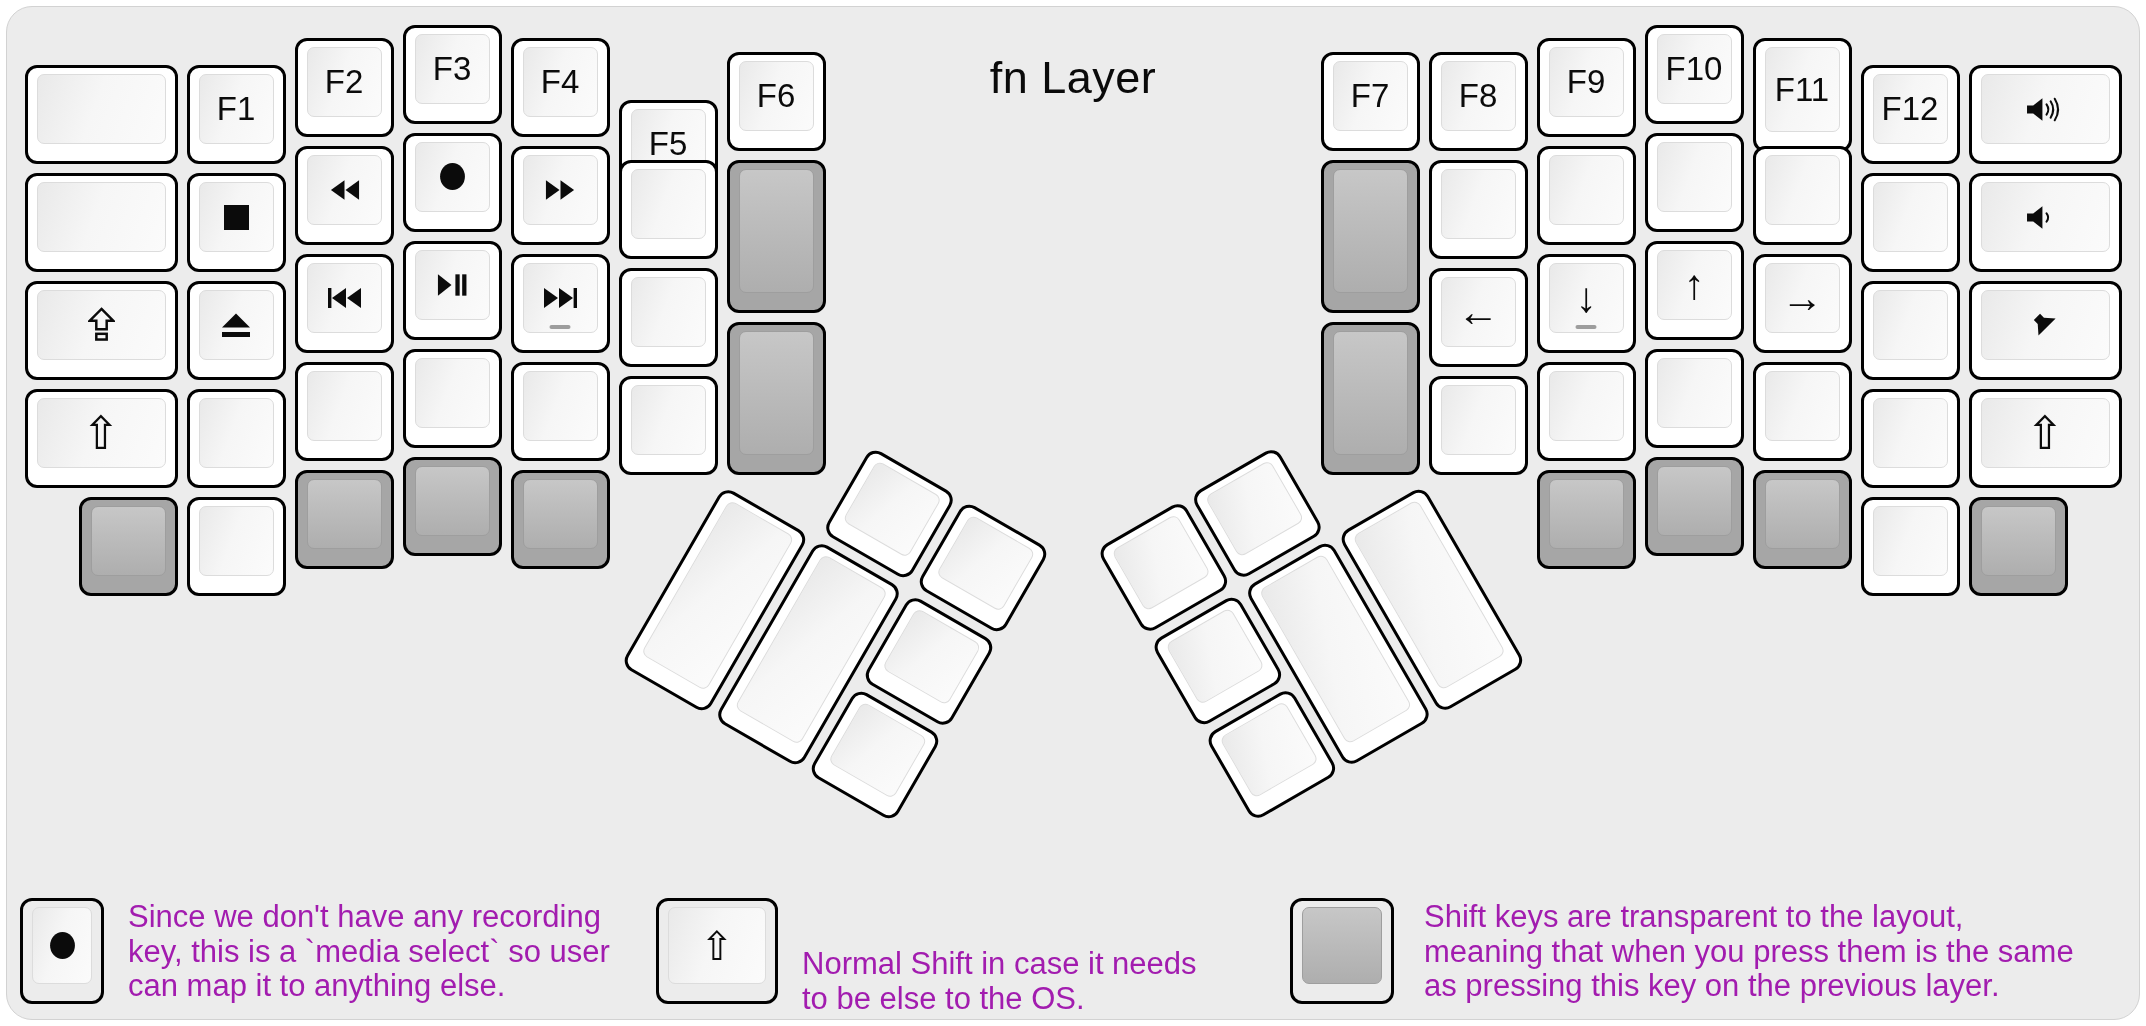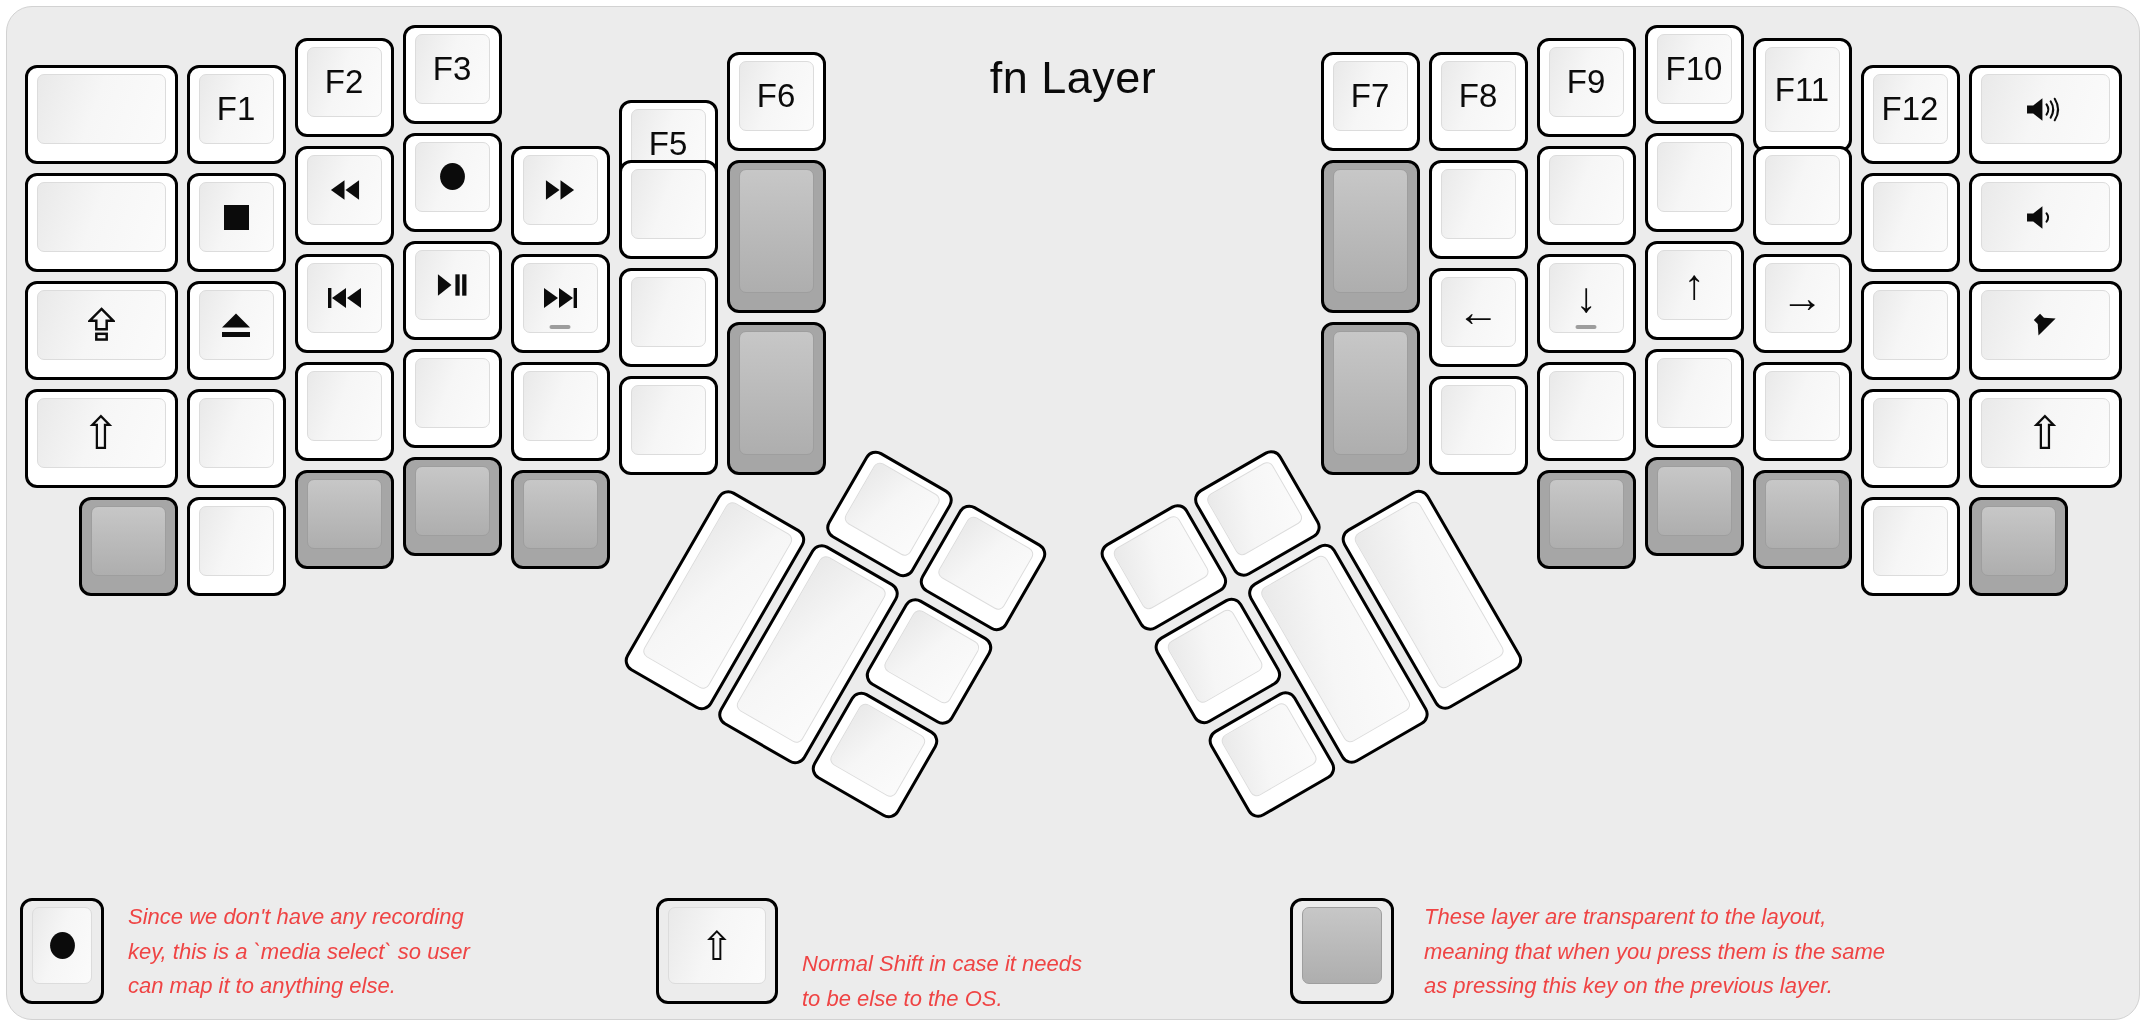--- a/index.html
+++ b/index.html
@@ -22,21 +22,21 @@
   .t-glyph{font-size:46px;color:#0b0b0b;line-height:1;}
   .t-arrow{font-size:42px;color:#0b0b0b;line-height:1;}
   .icon{display:flex;align-items:center;justify-content:center;}
   .icon svg{display:block;}
   .homing-bar{position:absolute;left:50%;transform:translateX(-50%);bottom:3px;
     width:21px;height:4px;background:#9d9d9d;border-radius:2px;}
   #title{position:absolute;left:0;top:52px;width:2146px;text-align:center;
     font-size:45px;color:#0a0a0a;letter-spacing:0.5px;}
   #legend{position:absolute;left:0;top:880px;width:2146px;height:140px;}
   .legend-key{position:absolute;border:3px solid #000;border-radius:12px;box-sizing:border-box;}
-  .legend-text{position:absolute;font-size:22px;line-height:34.5px;color:#ef4444;white-space:nowrap;font-style:italic;}
+  .legend-text{position:absolute;font-size:31px;line-height:34.5px;color:#a21caf;white-space:nowrap;}
 </style>
 </head>
 <body>
 
 <div id="stage">
   <div id="canvas"></div>
   <div id="title">fn Layer</div>
   <div id="kb">
       <div class="cluster" style="transform-origin: 722px 479px; transform: rotate(30deg);">
         <div class="key white" style="left: 834.5px; top: 375.5px; width: 99px; height: 99px;">
@@ -175,20 +175,25 @@
             <svg width="32" height="26" viewBox="0 0 33 26" fill="#0b0b0b">
               <polygon points="2,2 2,24 16,13"></polygon>
               <rect x="20" y="2" width="4.4" height="22"></rect>
               <rect x="27" y="2" width="4.4" height="22"></rect>
             </svg>
           </span>
         </div>
       </div>
       <div class="key white" style="left: 402.5px; top: 348.5px; width: 99px; height: 99px;">
         <div class="face"></div>
+      </div>
+      <div class="key white" style="left: 510.5px; top: 38px; width: 99px; height: 99px;">
+        <div class="face">
+          <span class="t-label">F4</span>
+        </div>
       </div>
       <div class="key white" style="left: 510.5px; top: 146px; width: 99px; height: 99px;">
         <div class="face">
           <span class="icon">
             <svg width="33" height="24" viewBox="0 0 34 24" fill="#0b0b0b">
               <polygon points="2,2 2,22 16,12"></polygon>
               <polygon points="17,2 17,22 31,12"></polygon>
             </svg>
           </span>
         </div>
@@ -423,19 +428,19 @@
       <div class="legend-text" style="left:802px;top:37px;margin-top:30px;">
         <div>Normal Shift in case it needs</div>
         <div>to be else to the OS.</div>
       </div>
     </div>
     <div>
       <div class="legend-key gray" style="left:1290px;top:18px;width:104px;height:106px;">
           <div class="face"></div>
         </div>
       <div class="legend-text" style="left:1424px;top:20px;">
-        <div>These layer are transparent to the layout,</div>
+        <div>Shift keys are transparent to the layout,</div>
         <div>meaning that when you press them is the same</div>
         <div>as pressing this key on the previous layer.</div>
       </div>
     </div>
   </div>
 </div>
 
 </body></html>

